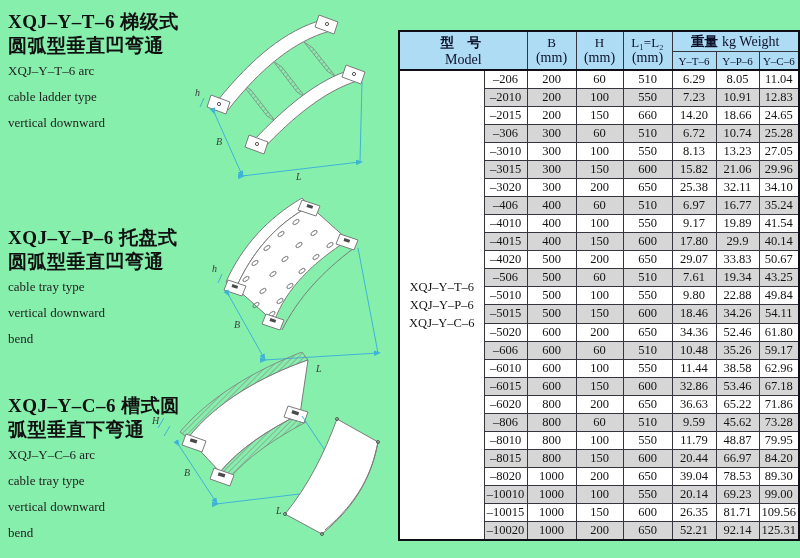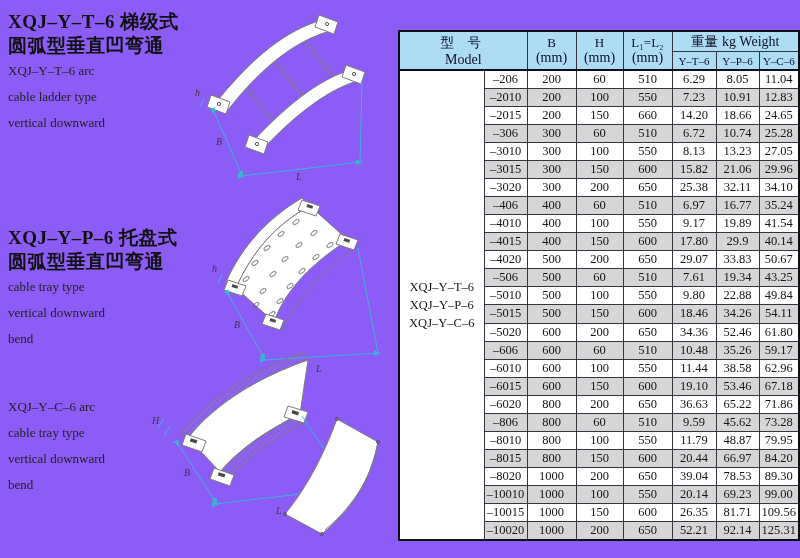--- a/index.html
+++ b/index.html
@@ -1,16 +1,16 @@
 <!DOCTYPE html>
 <html><head>
 <meta charset="utf-8">
 <style>
   html,body{margin:0;padding:0;background:#ffffff;}
-  .page{position:relative;width:800px;height:558px;background:#8b5cf6;overflow:hidden;
+  .page{position:relative;width:800px;height:558px;background:#86efac;overflow:hidden;
         font-family:"Liberation Serif",serif;color:#1b1b1b;}
   
   .sec{position:absolute;left:8px;width:195px;}
   .sec .zh{font-weight:700;font-size:19px;line-height:24px;letter-spacing:0.5px;color:#111;}
   .sec .en{font-size:13px;line-height:26px;color:#222;}
   #sec-t6{top:10px;}
   #sec-p6{top:226px;}
   #sec-c6{top:394px;}
   
   .drawing{position:absolute;}
@@ -29,21 +29,21 @@
   table.spec col.c-w1{width:44px;}
   table.spec col.c-w2{width:43px;}
   table.spec col.c-w3{width:40px;}
   table.spec th,table.spec td{border:1px solid #35353f;padding:0;text-align:center;
              vertical-align:middle;font-weight:normal;overflow:hidden;white-space:nowrap;}
   table.spec{border:2px solid #0e0e16;}
   table.spec thead th{background:#aedcf5;color:#0c1028;}
   table.spec thead tr.h1 th{height:19px;}
   table.spec thead tr.h2 th{height:17px;}
   table.spec thead{border-bottom:2px solid #0e0e16;}
-  .th-zh{font-weight:400;font-size:13.5px;letter-spacing:5px;}
+  .th-zh{font-weight:700;font-size:13.5px;letter-spacing:5px;}
   .th-en{font-size:14px;}
   .th-dim{font-size:13px;line-height:15px;}
   .th-mm{font-size:14px;}
   .th-sub{font-size:11px;}
   table.spec tbody td{font-size:12.5px;color:#141414;background:#ffffff;}
   table.spec tbody tr.stripe td{background:#d6d6d6;}
   td.model-group{background:#ffffff !important;font-size:13px;line-height:18px;text-align:center;}
   
   .dline{stroke:#3fb3d6;stroke-width:1;fill:none;}
   .dlbl{font-family:"Liberation Serif",serif;font-style:italic;font-size:10px;fill:#3a3a3a;}
@@ -66,20 +66,22 @@
 
   <div class="sec" id="sec-p6">
     <div class="zh">XQJ–Y–P–6 托盘式</div>
     <div class="zh">圆弧型垂直凹弯通</div>
     <div class="en">cable tray type</div>
     <div class="en">vertical downward</div>
     <div class="en">bend</div>
   </div>
 
   <div class="sec" id="sec-c6">
+    <div class="zh">XQJ–Y–C–6 槽式圆</div>
+    <div class="zh">弧型垂直下弯通</div>
     <div class="en">XQJ–Y–C–6 arc</div>
     <div class="en">cable tray type</div>
     <div class="en">vertical downward</div>
     <div class="en">bend</div>
   </div>
 
   <svg class="drawing" id="draw-ladder" width="206" height="186" viewBox="0 0 206 186">
     <defs>
       <pattern id="hA" width="4" height="4" patternUnits="userSpaceOnUse" patternTransform="rotate(45)">
         <line x1="0" y1="0" x2="0" y2="4" stroke="#8a8a8a" stroke-width="1.2"></line>
@@ -403,21 +405,21 @@
           <td>550</td>
           <td>11.44</td>
           <td>38.58</td>
           <td>62.96</td>
         </tr>
         <tr class="stripe">
           <td>–6015</td>
           <td>600</td>
           <td>150</td>
           <td>600</td>
-          <td>19.10</td>
+          <td>32.86</td>
           <td>53.46</td>
           <td>67.18</td>
         </tr>
         <tr>
           <td>–6020</td>
           <td>800</td>
           <td>200</td>
           <td>650</td>
           <td>36.63</td>
           <td>65.22</td>

